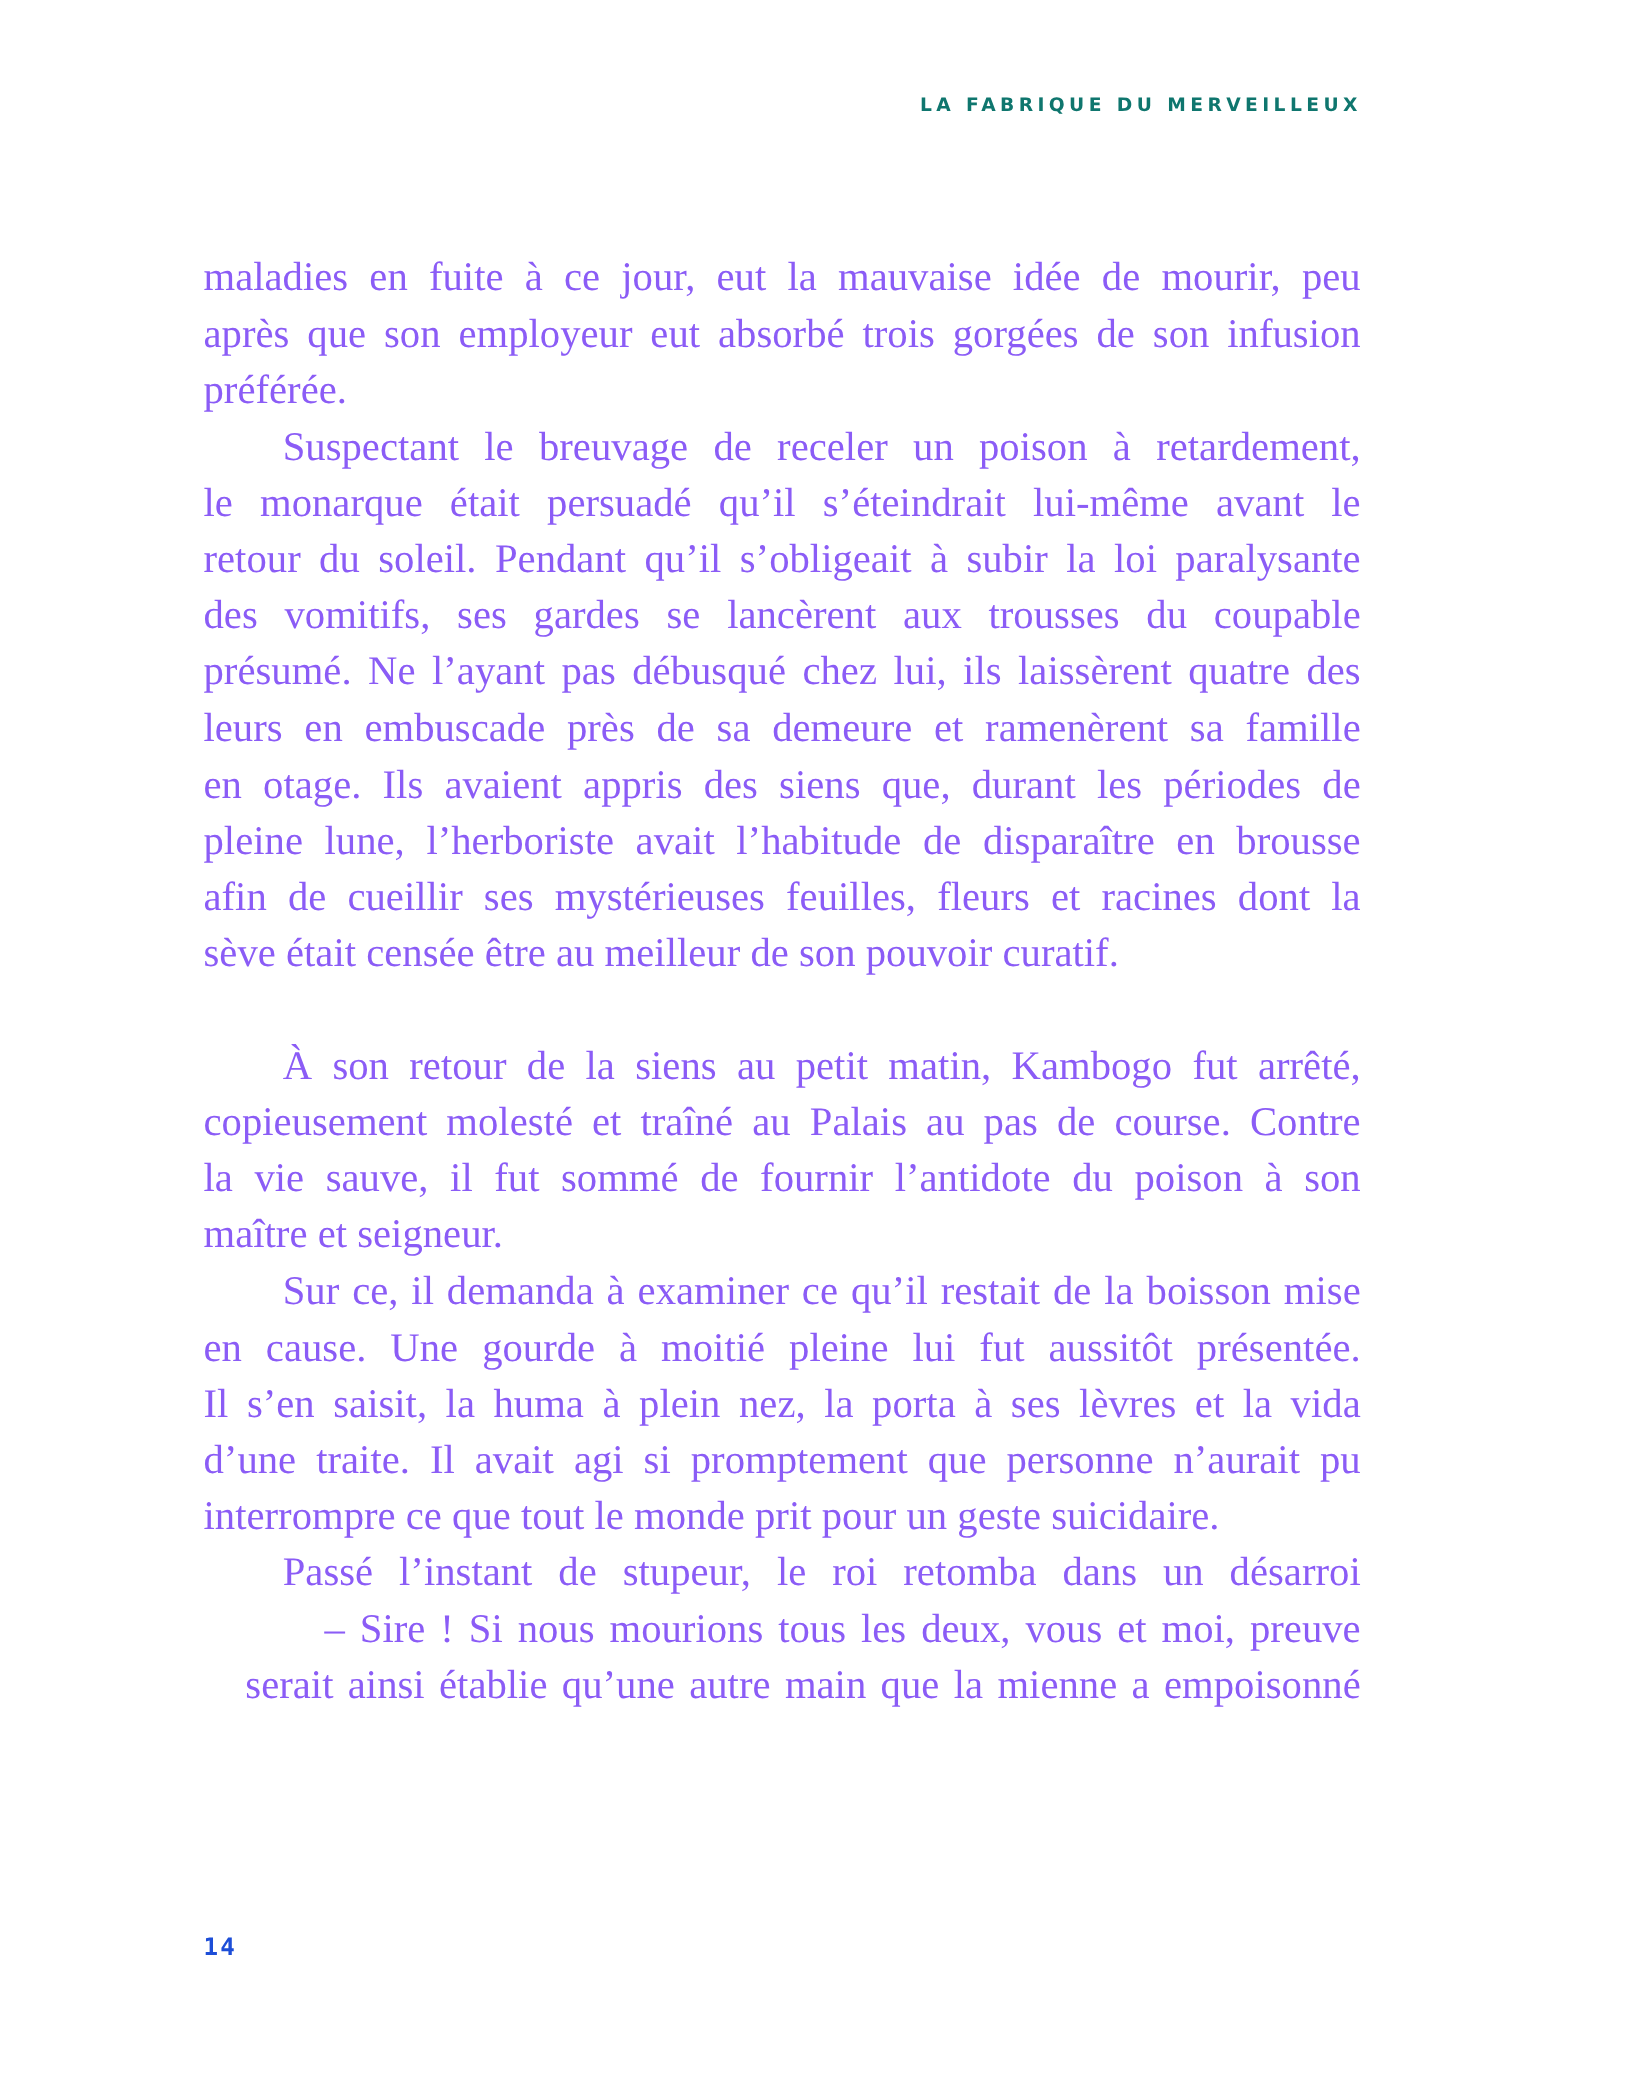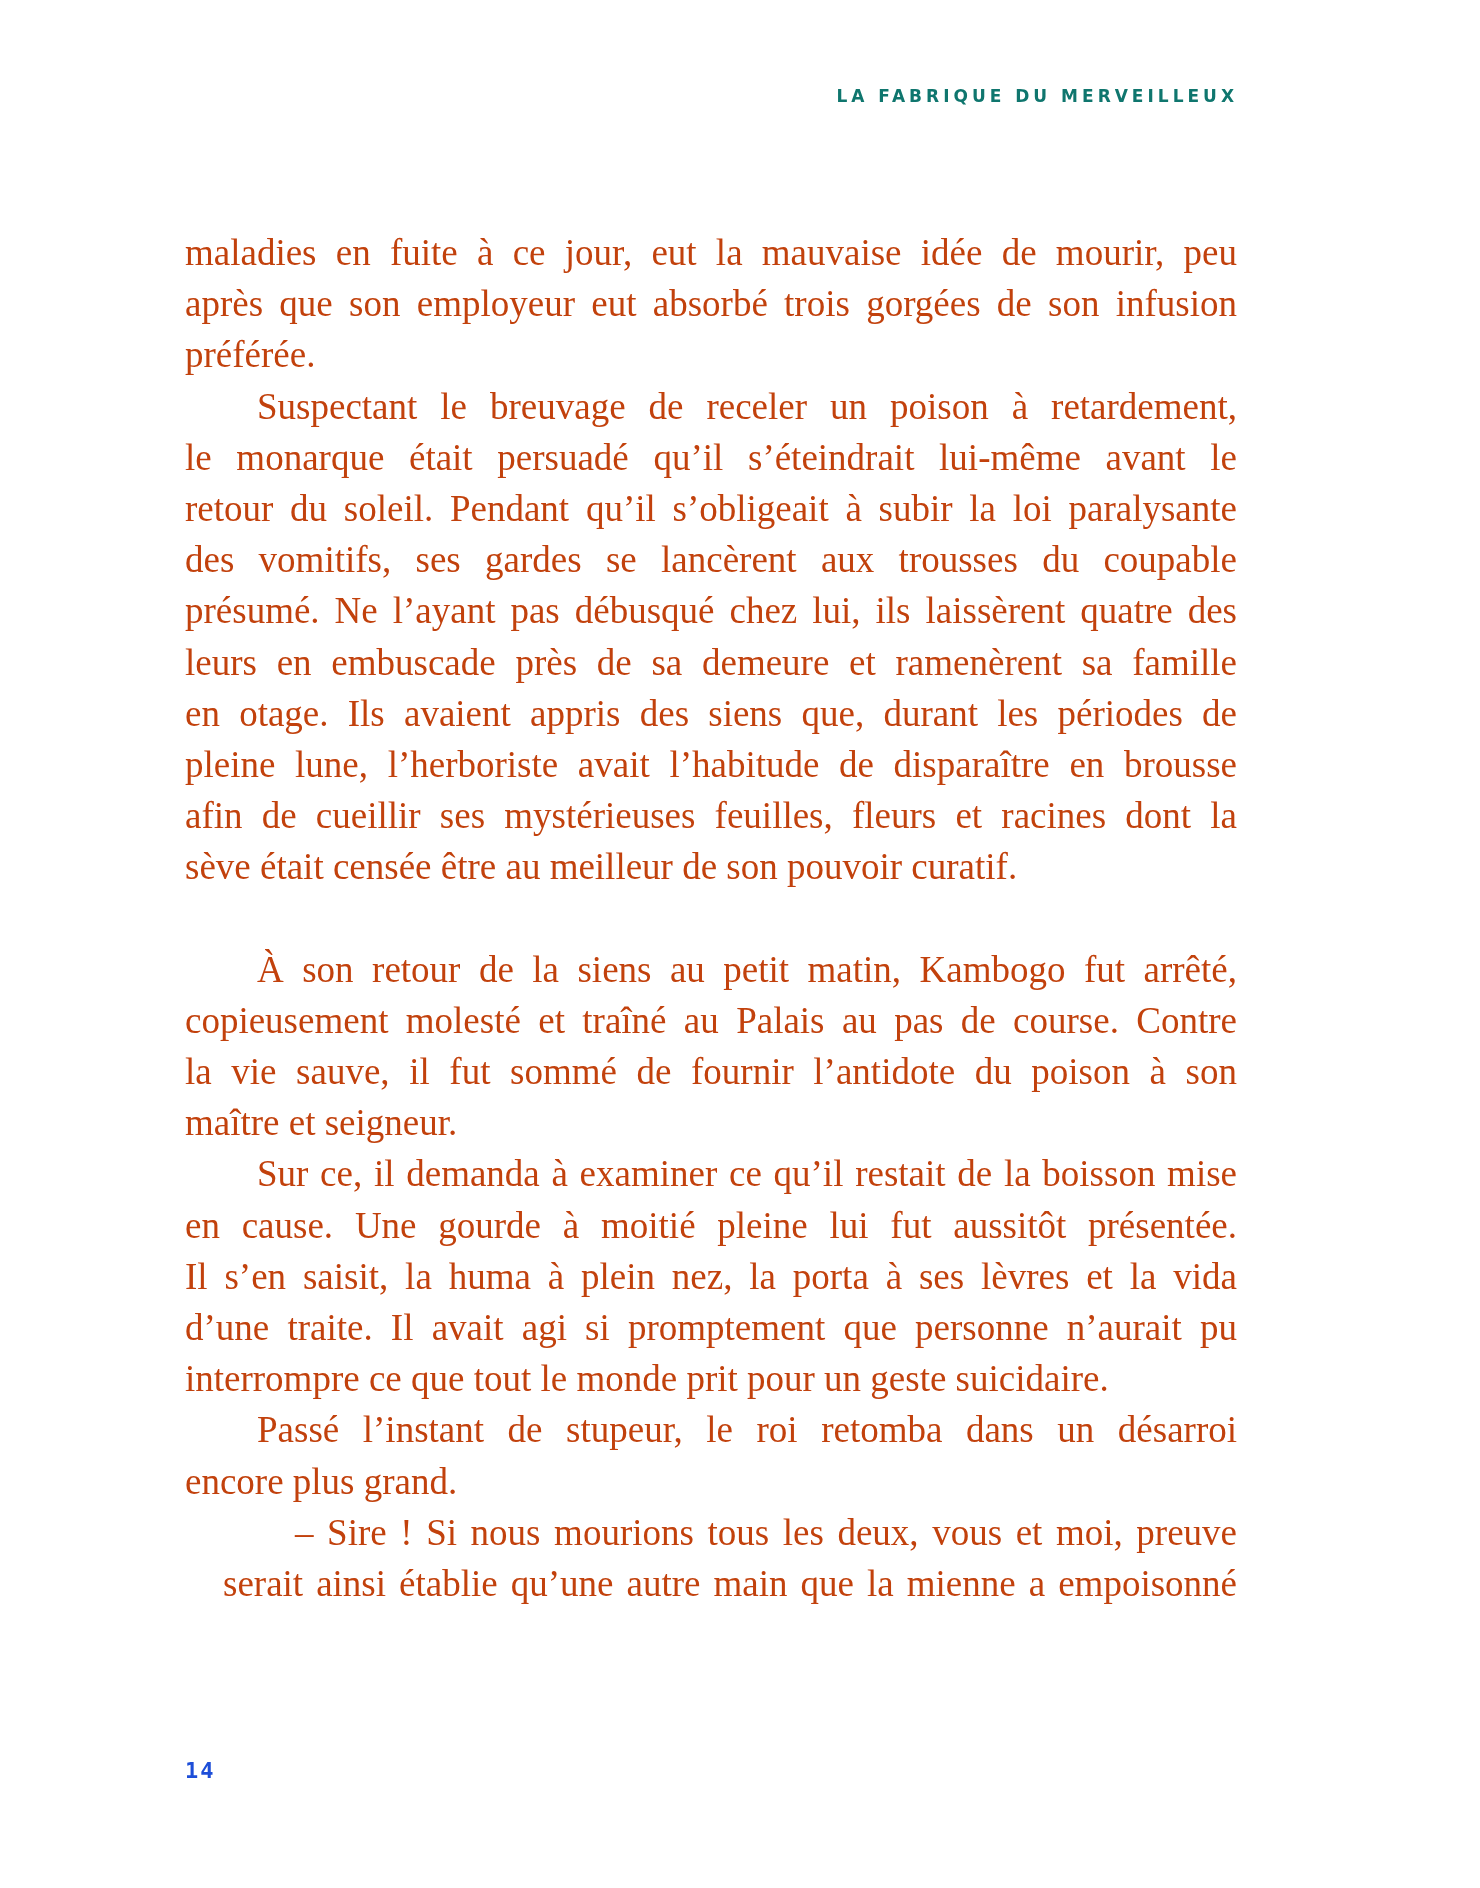--- a/index.html
+++ b/index.html
@@ -5,21 +5,21 @@
   html, body { margin: 0; padding: 0; background: #ffffff; }
   body { width: 1480px; height: 1888px; position: relative; overflow: hidden; color: #111111; }
   .running-head {
     position: absolute; top: 86px; right: 242px;
     font-family: "DejaVu Sans", sans-serif; font-weight: bold;
     font-size: 17px; letter-spacing: 4px; color: #0f766e;
   }
   .text-block {
     position: absolute; left: 185px; top: 227px; width: 1052px;
     font-family: "Liberation Serif", serif; font-size: 37px;
-    line-height: 51.2px; color: #c2410c;
+    line-height: 51.2px; color: #8b5cf6;
   }
   .text-block p { margin: 0; text-align: justify; text-align-last: left; }
   .text-block p.indent { text-indent: 72px; }
   .text-block p.section-start { margin-top: 51px; }
   .line { display: block; white-space: nowrap; text-align: justify; text-align-last: justify; }
   .line.last { text-align-last: left; font-family: Liberation Serif, serif; }
   .folio {
     position: absolute; left: 185px; top: 1758px;
     font-family: "DejaVu Sans Mono", monospace; font-weight: bold;
     font-size: 22px; letter-spacing: 2px; color: #1d4ed8;
@@ -56,21 +56,20 @@
     </p>
     <p class="indent" style="text-indent: 0px;">
       <span class="line" style="padding-left: 72px;">Sur ce, il demanda à examiner ce qu’il restait de la boisson mise</span>
       <span class="line">en cause. Une gourde à moitié pleine lui fut aussitôt présentée.</span>
       <span class="line">Il s’en saisit, la huma à plein nez, la porta à ses lèvres et la vida</span>
       <span class="line">d’une traite. Il avait agi si promptement que personne n’aurait pu</span>
       <span class="line last">interrompre ce que tout le monde prit pour un geste suicidaire.</span>
     </p>
     <p class="indent" style="text-indent: 0px;">
       <span class="line" style="padding-left: 72px;">Passé l’instant de stupeur, le roi retomba dans un désarroi</span>
-      <span class="line last">encore plus grand.</span>
     </p>
     <p class="indent" style="text-indent: 0px; margin-left: 38px;">
       <span class="line" style="padding-left: 72px;">– Sire ! Si nous mourions tous les deux, vous et moi, preuve</span>
       <span class="line">serait ainsi établie qu’une autre main que la mienne a empoisonné</span>
     </p>
   </div>
 
 <div class="folio">14</div>
 
 </body></html>

